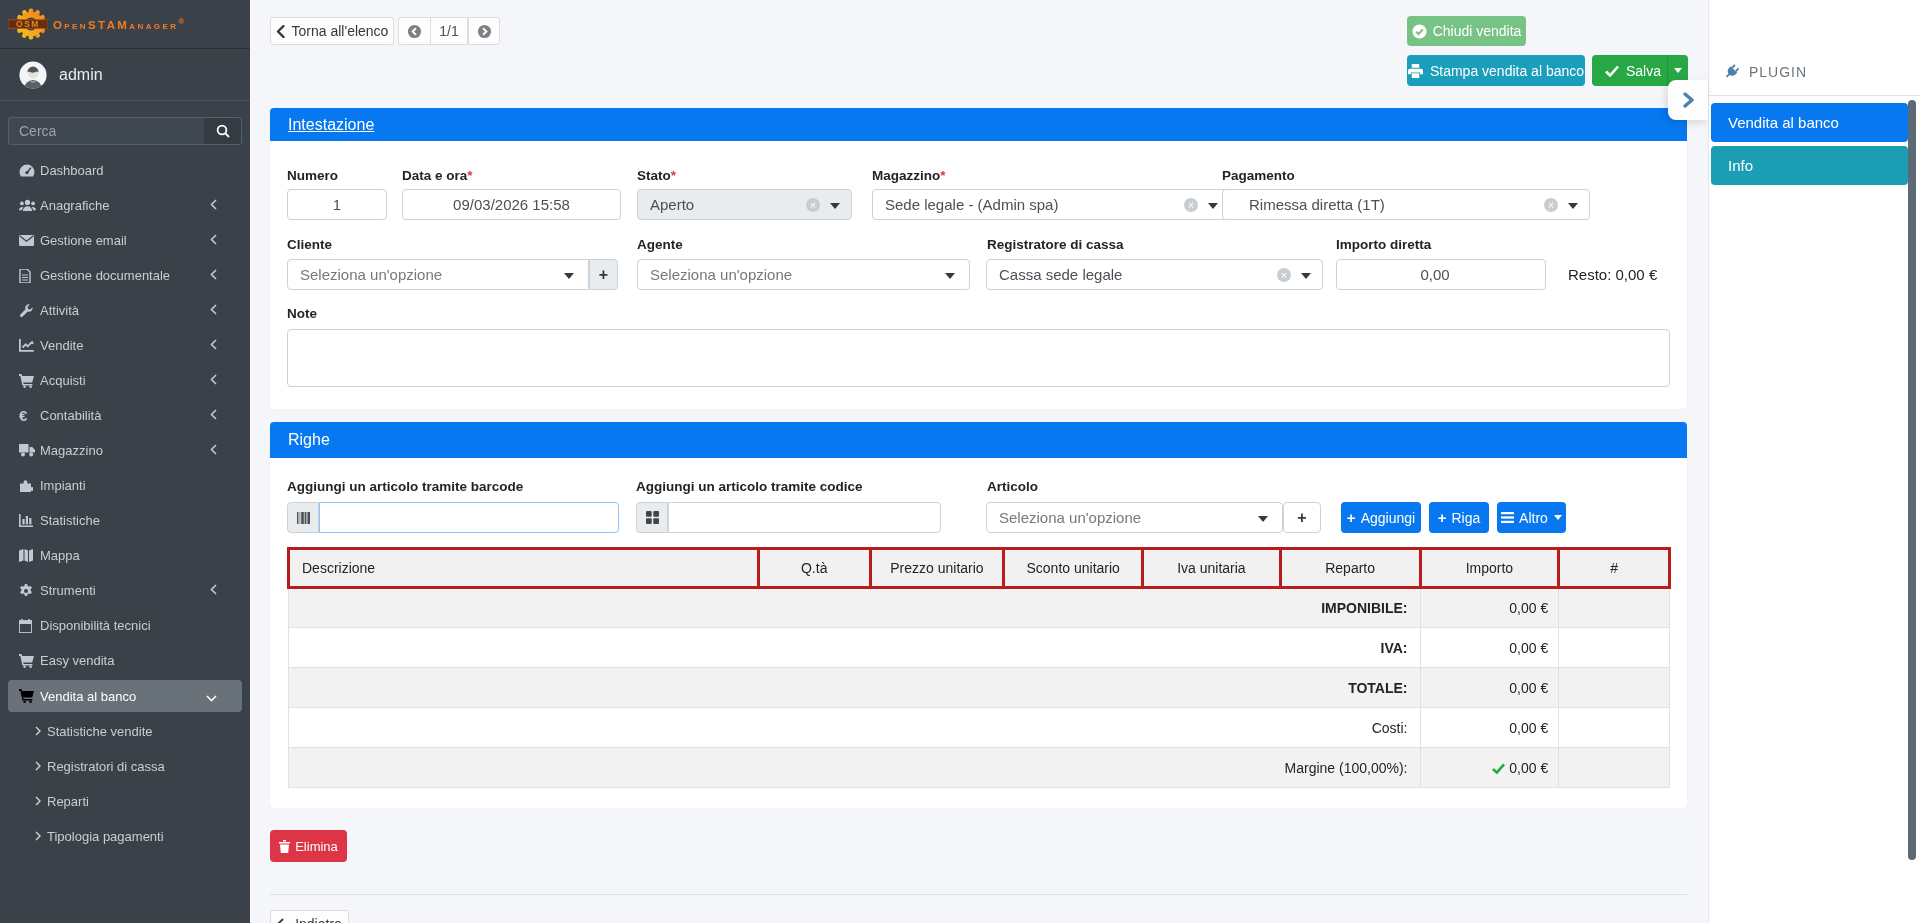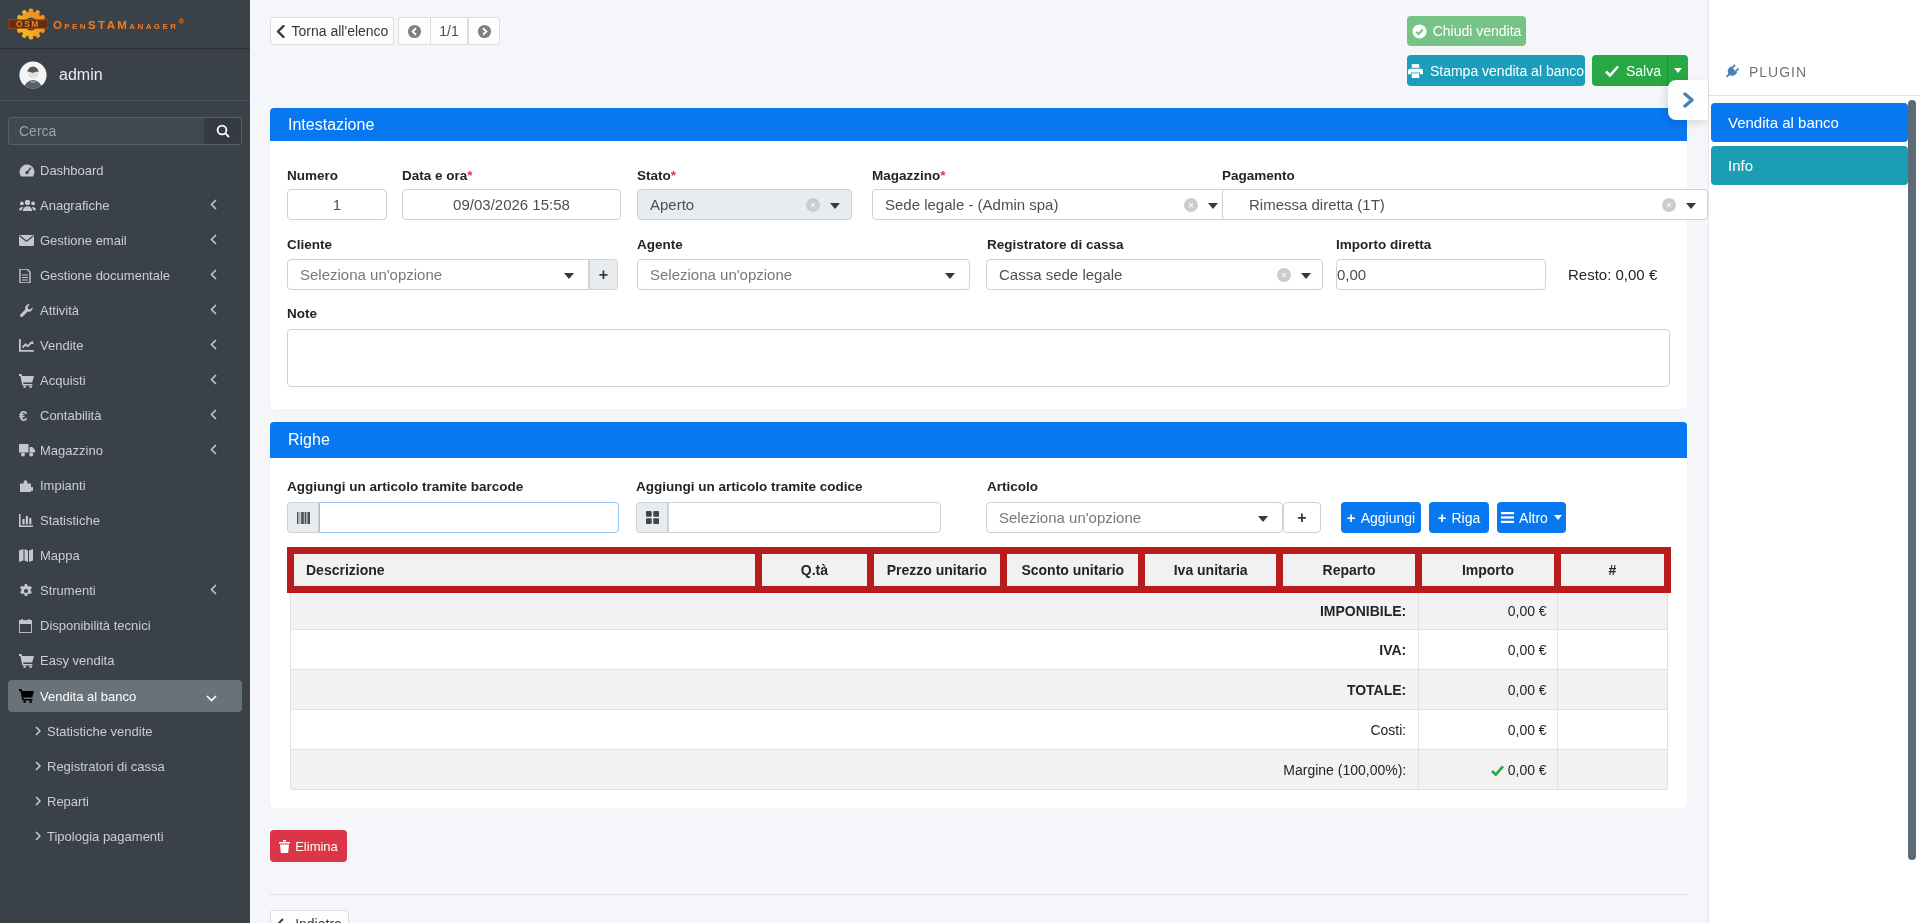--- a/index.html
+++ b/index.html
@@ -39,21 +39,21 @@
 .inp, .sel { position:absolute; height:31px; border:1px solid #cbd3da; border-radius:4px; background:#fff; font-size:15px; color:#495057; }
 .sel { display:flex; align-items:center; padding-left:12px; }
 .sel .ph { color:#75797e; }
 .sel .xc { position:absolute; right:31px; top:8px; width:14px; height:14px; border-radius:50%; background:#c8cdd2; color:#fff; font-size:11px; line-height:14px; text-align:center; }
 .sel .caret { position:absolute; right:11px; top:13px; width:0; height:0; border-left:5px solid transparent; border-right:5px solid transparent; border-top:6px solid #343a40; }
 .sel.gray { background:#e9ecef; }
 
 .bluebtn { background:#0878f0; color:#fff; border-radius:4px; font-size:14px; display:inline-flex; align-items:center; justify-content:center; position:absolute; height:31px; }
 
 table#rtab { position:absolute; border-collapse:collapse; font-size:14px; }
-#rtab th { background:#f1f1f1; border:7px solid #b91c1c; font-weight:bold; height:39px; text-align:center;margin-top:33px; }
+#rtab th { background:#f1f1f1; border:3px solid #b91c1c; font-weight:normal; height:39px; text-align:center;margin-top:33px; }
 #rtab td { border:1px solid #dee2e6; height:40px; }
 #rtab tr.odd td { background:#f2f2f2; }
 #rtab td.lab { text-align:right; padding-right:12px; }
 #rtab td.amt { text-align:right; padding-right:10px; }
 
 
 #rpanel { position:absolute; left:1708px; top:0; width:212px; height:923px; background:#fff; border-left:1px solid #e4e7ea; z-index:6; }
 #collapse { position:absolute; left:1668px; top:80px; width:40px; height:40px; background:#fdfdfe; border-radius:8px 0 0 8px; box-shadow:-2px 3px 8px rgba(0,0,0,0.13); z-index:7; display:flex; align-items:center; justify-content:center; }
 #scrollthumb { position:absolute; left:1908px; top:100px; width:8px; height:760px; border-radius:4px; background:#5c6a76; z-index:8; }
 .pbtn { position:absolute; left:2px; width:197px; height:39px; border-radius:4px; color:#fff; font-size:15px; display:flex; align-items:center; padding-left:17px; }
@@ -374,41 +374,41 @@
     <svg width="14" height="12" viewBox="0 0 14 12" style="margin-left:13px; margin-right:7px;">
         <path d="M1 6.5 L5 10.5 L13 1.5" fill="none" stroke="#fff" stroke-width="2.6"></path>
       </svg>
     <span>Salva</span>
     <div style="position:absolute; right:0; top:0; width:21px; height:31px; border-left:1px solid #23923d; display:flex; align-items:center; justify-content:center;">
       <div style="width:0;height:0;border-left:4px solid transparent;border-right:4px solid transparent;border-top:5px solid #fff;"></div>
     </div>
   </div>
 
   <div class="card" style="top:108px; height:301px;">
-    <div class="card-header" style="height:33px;">Intestazione</div>
+    <div class="card-header" style="height:33px;text-decoration:underline;">Intestazione</div>
 
     <label class="flab" style="left:17px; top:60px;">Numero</label>
     <label class="flab" style="left:132px; top:60px;">Data e ora<span class="req">*</span></label>
     <label class="flab" style="left:367px; top:60px;">Stato<span class="req">*</span></label>
     <label class="flab" style="left:602px; top:60px;">Magazzino<span class="req">*</span></label>
     <label class="flab" style="left:952px; top:60px;">Pagamento</label>
 
     <div class="inp" style="left:17px; top:81px; width:100px; text-align:center; line-height:29px;">1</div>
     <div class="inp" style="left:132px; top:81px; width:219px; text-align:center; line-height:29px;">09/03/2026 15:58</div>
     <div class="sel gray" style="left:367px; top:81px; width:215px;">
         <span>Aperto</span>
         <span class="xc">×</span>
         <span class="caret"></span>
       </div>
     <div class="sel" style="left:602px; top:81px; width:358px;">
         <span>Sede legale - (Admin spa)</span>
         <span class="xc">×</span>
         <span class="caret"></span>
       </div>
-    <div class="sel" style="left:952px; top:81px; width:486px;padding-left:26px;">
+    <div class="sel" style="left:952px; top:81px; width:368px;padding-left:26px;">
         <span>Rimessa diretta (1T)</span>
         <span class="xc">×</span>
         <span class="caret"></span>
       </div>
 
     <label class="flab" style="left:17px; top:129px;">Cliente</label>
     <label class="flab" style="left:367px; top:129px;">Agente</label>
     <label class="flab" style="left:717px; top:129px;">Registratore di cassa</label>
     <label class="flab" style="left:1066px; top:129px;">Importo diretta</label>
 
@@ -419,21 +419,21 @@
     <div style="position:absolute; left:319px; top:151px; width:29px; height:31px; background:#e9ecef; border:1px solid #cbd3da; border-radius:0 4px 4px 0; display:flex; align-items:center; justify-content:center; font-weight:bold; color:#34383c; font-size:16px;">+</div>
     <div class="sel" style="left:367px; top:151px; width:333px;">
         <span class="ph">Seleziona un'opzione</span>
         <span class="caret" style="right:14px;"></span>
       </div>
     <div class="sel" style="left:716px; top:151px; width:337px;">
         <span>Cassa sede legale</span>
         <span class="xc">×</span>
         <span class="caret"></span>
       </div>
-    <div class="inp" style="left:1066px; top:151px; width:210px; text-align:left; line-height:29px; padding-right:12px;">0,00</div>
+    <div class="inp" style="left:1066px; top:151px; width:210px; text-align:center; line-height:29px; padding-right:12px;">0,00</div>
     <div style="position:absolute; left:1298px; top:158px; font-size:15px; color:#212529;">Resto: 0,00 €</div>
 
     <label class="flab" style="left:17px; top:198px;text-align:right;">Note</label>
     <div class="inp" style="left:17px; top:221px; width:1383px; height:58px;"></div>
   </div>
 
   <div class="card" style="top:422px; height:386px;">
     <div class="card-header" style="height:36px;">Righe</div>
     <label class="flab" style="left:17px; top:57px;">Aggiungi un articolo tramite barcode</label>
     <label class="flab" style="left:366px; top:57px;">Aggiungi un articolo tramite codice</label>

